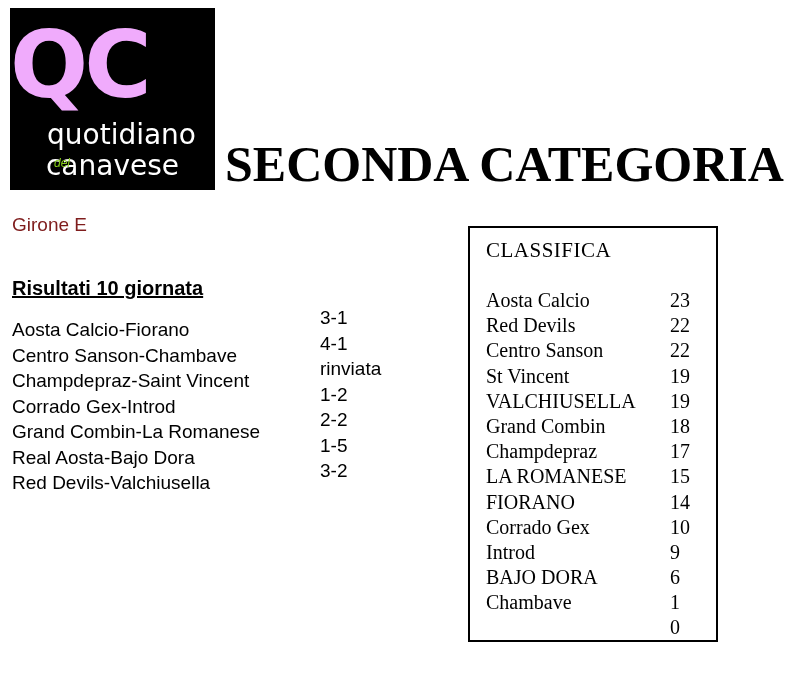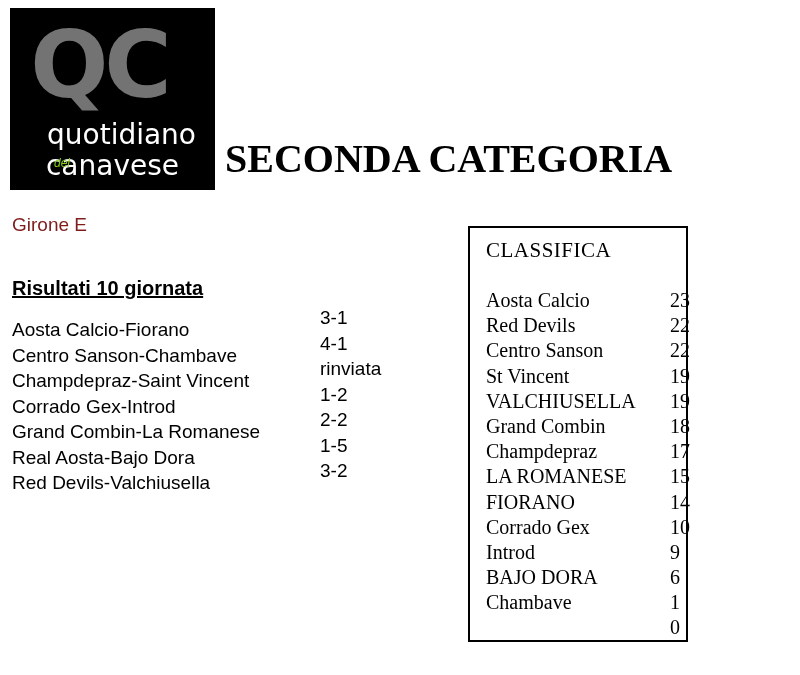--- a/index.html
+++ b/index.html
@@ -33,27 +33,26 @@
     height: 182px;
     background: #000000;
     color: #ffffff;
   }
 
   .logo-qc {
     position: absolute;
     left: 0;
     top: 4px;
     width: 178px;
-    text-align: center;
     font-family: "DejaVu Sans", sans-serif;
     font-weight: bold;
     font-size: 92px;
     letter-spacing: -4px;
     line-height: 108px;
-    color: #737373;
+    color: #f0abfc;
   }
 
   .logo-word1 {
     position: absolute;
     left: 0;
     top: 112px;
     width: 205px;
     text-align: center;
     font-family: "DejaVu Sans", sans-serif;
     font-size: 28px;
@@ -83,21 +82,21 @@
     font-style: italic;
     color: #84cc16;
   }
 
   .main-title {
     position: absolute;
     left: 225px;
     top: 135px;
     font-family: "Liberation Serif", serif;
     font-weight: bold;
-    font-size: 40px;
+    font-size: 50px;
     letter-spacing: 0px;
     color: #000000;
     white-space: nowrap;
   }
 
   
   .girone {
     position: absolute;
     left: 12px;
     top: 214px;
@@ -144,21 +143,21 @@
     position: absolute;
     left: 308px;
     top: 0;
   }
 
   
   .standings {
     position: absolute;
     left: 468px;
     top: 226px;
-    width: 220px;
+    width: 250px;
     height: 416px;
     border: 2px solid #000000;
     background: #ffffff;
     box-sizing: border-box;
   }
 
   .standings-title {
     position: absolute;
     left: 16px;
     top: 10px;

